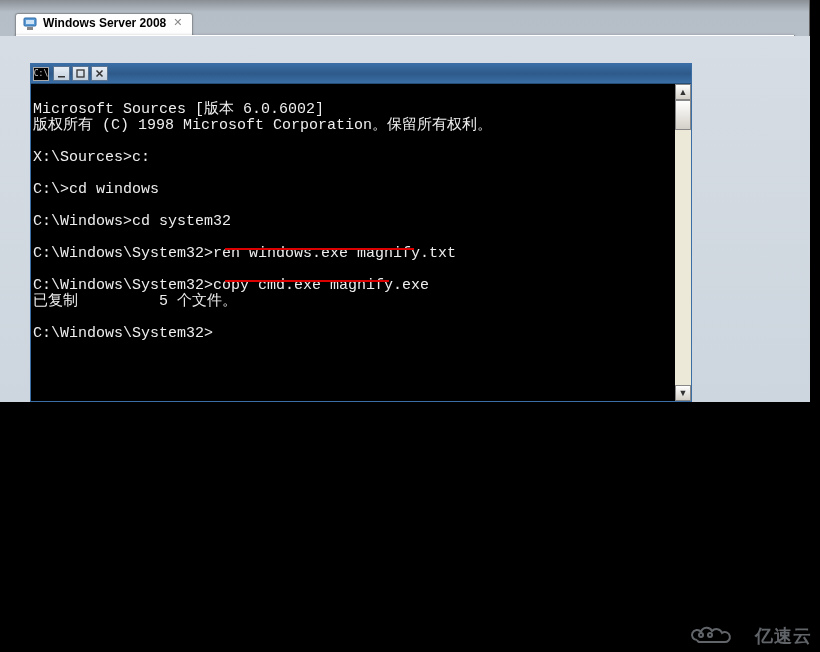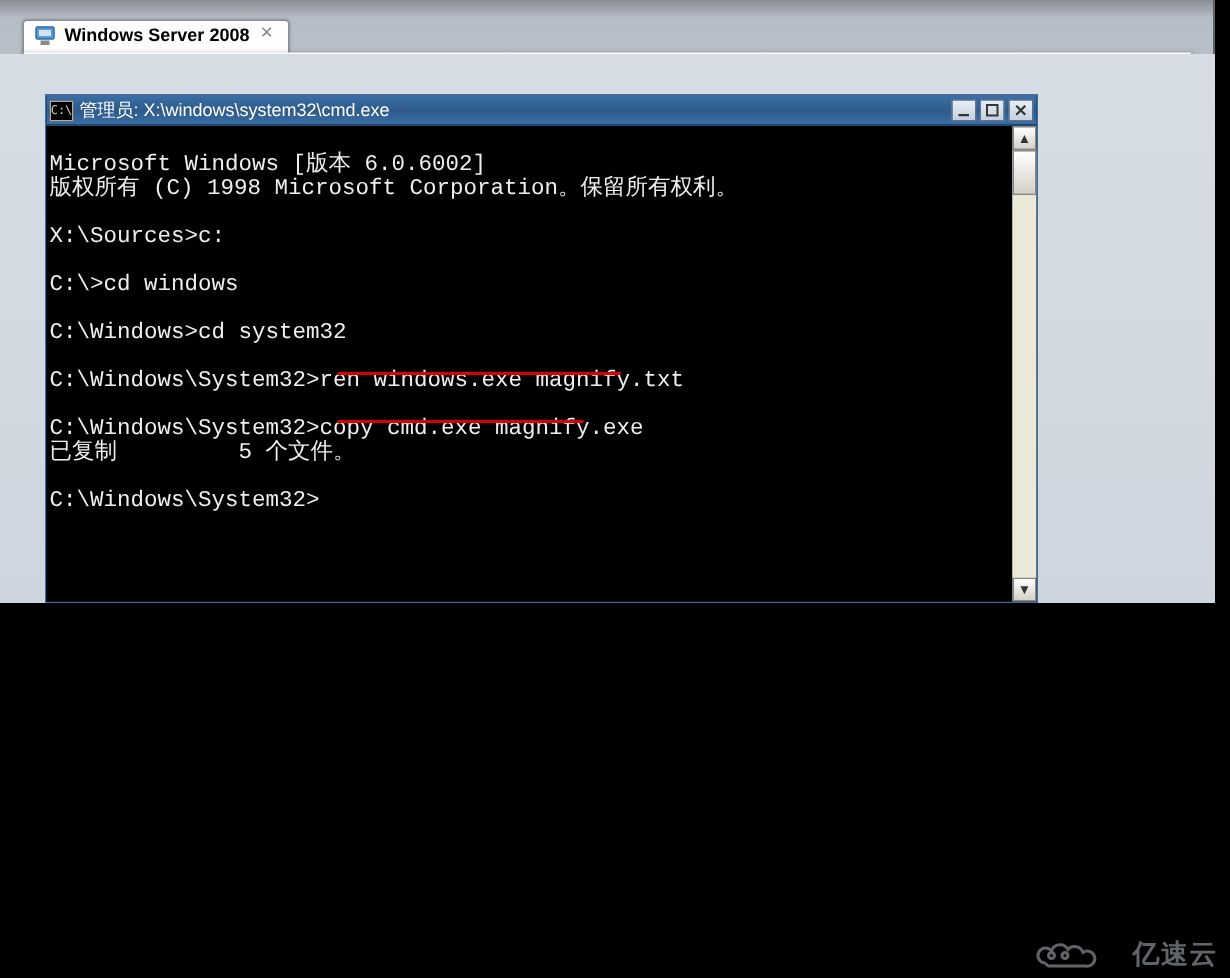--- a/index.html
+++ b/index.html
@@ -174,21 +174,21 @@
   .underline {
     position: absolute;
     height: 0;
     border-top: 2px solid #d00;
   }
   .watermark {
     position: absolute;
     right: 8px;
     bottom: 4px;
     display:flex;
-    align-items:flex-end;
+    align-items:flex-start;
     gap:20px;
     color: #8a8f95;
     font-size: 18px;
     font-weight: bold;
     opacity: 0.7;
     letter-spacing:1px;
   }
   .watermark svg { width: 48px; height: 22px; stroke:#8a8f95; fill:none; stroke-width:2;}
 </style>
 </head>
@@ -209,42 +209,41 @@
       <span class="tab-close">✕</span>
     </div>
   </div>
 
   <div class="tab-content-bg"></div>
   <div class="content-area"></div>
 
   <div class="cmd-window">
     <div class="title-bar">
       <div class="title-icon">C:\</div>
-      <div class="title-text"><span>管理员: </span><span>X:\windows\system32\cmd.exe</span></div>
       <div class="win-btns">
         <div class="win-btn">
           <svg viewBox="0 0 9 9">
               <rect x="1" y="7" width="7" height="1.5" fill="#333"></rect>
             </svg>
         </div>
         <div class="win-btn">
           <svg viewBox="0 0 9 9">
               <rect x="1" y="1" width="7" height="7" fill="none" stroke="#333" stroke-width="1.3"></rect>
             </svg>
         </div>
         <div class="win-btn">
           <svg viewBox="0 0 9 9">
               <path d="M1.5 1.5 L7.5 7.5 M7.5 1.5 L1.5 7.5" stroke="#333" stroke-width="1.5"></path>
             </svg>
         </div>
       </div>
     </div>
     <div class="terminal-body">
       <div class="terminal">
-<span class="line">Microsoft Windows [版本 6.0.6002]</span>
+<span class="line">Microsoft Sources [版本 6.0.6002]</span>
 <span class="line">版权所有 (C) 1998 Microsoft Corporation。保留所有权利。</span>
 <span class="line"></span>
 <span class="line">X:\Sources&gt;c:</span>
 <span class="line"></span>
 <span class="line">C:\&gt;cd windows</span>
 <span class="line"></span>
 <span class="line">C:\Windows&gt;cd system32</span>
 <span class="line"></span>
 <span class="line"><span>C:\Windows\System32&gt;</span><span>ren windows.exe magnify.txt</span></span>
 <span class="line"></span>

